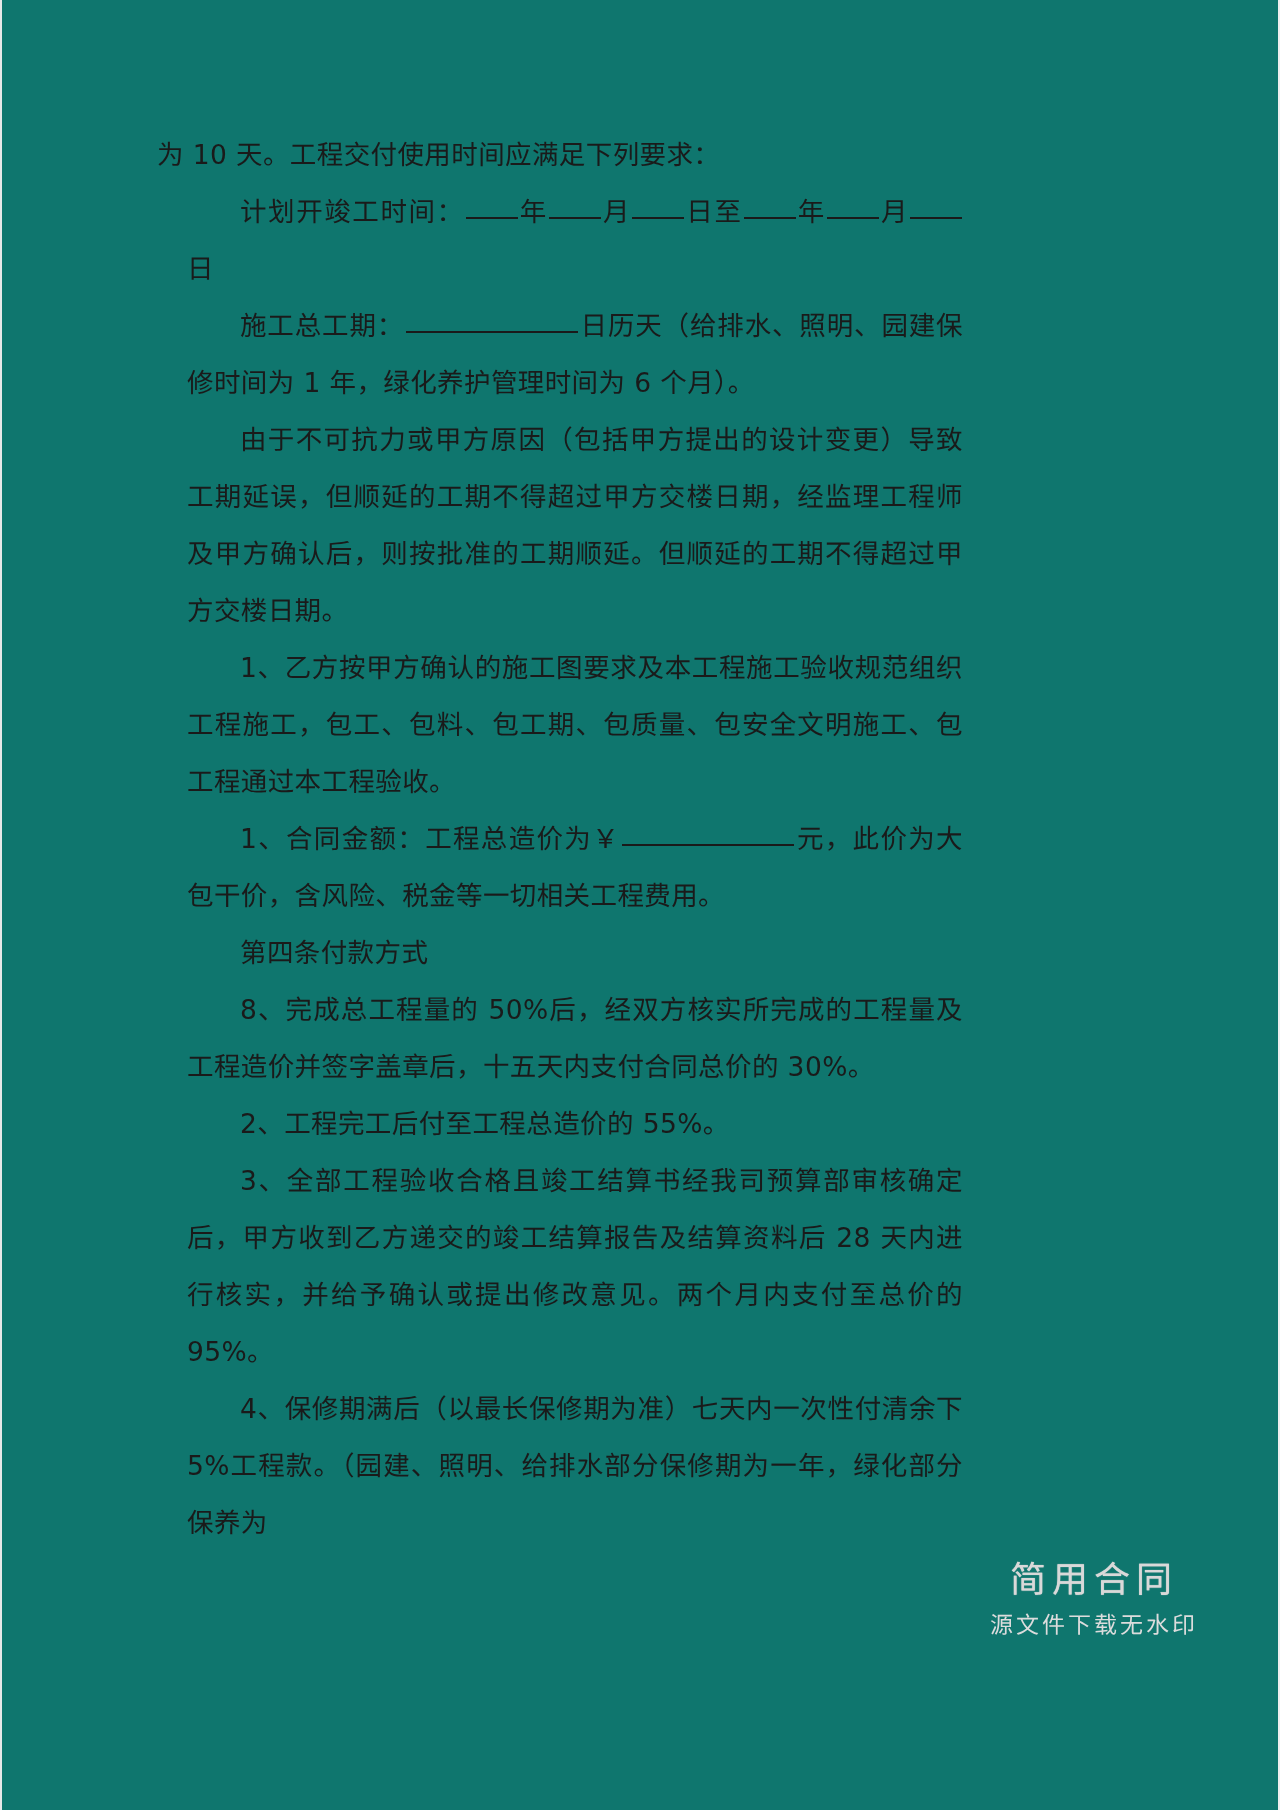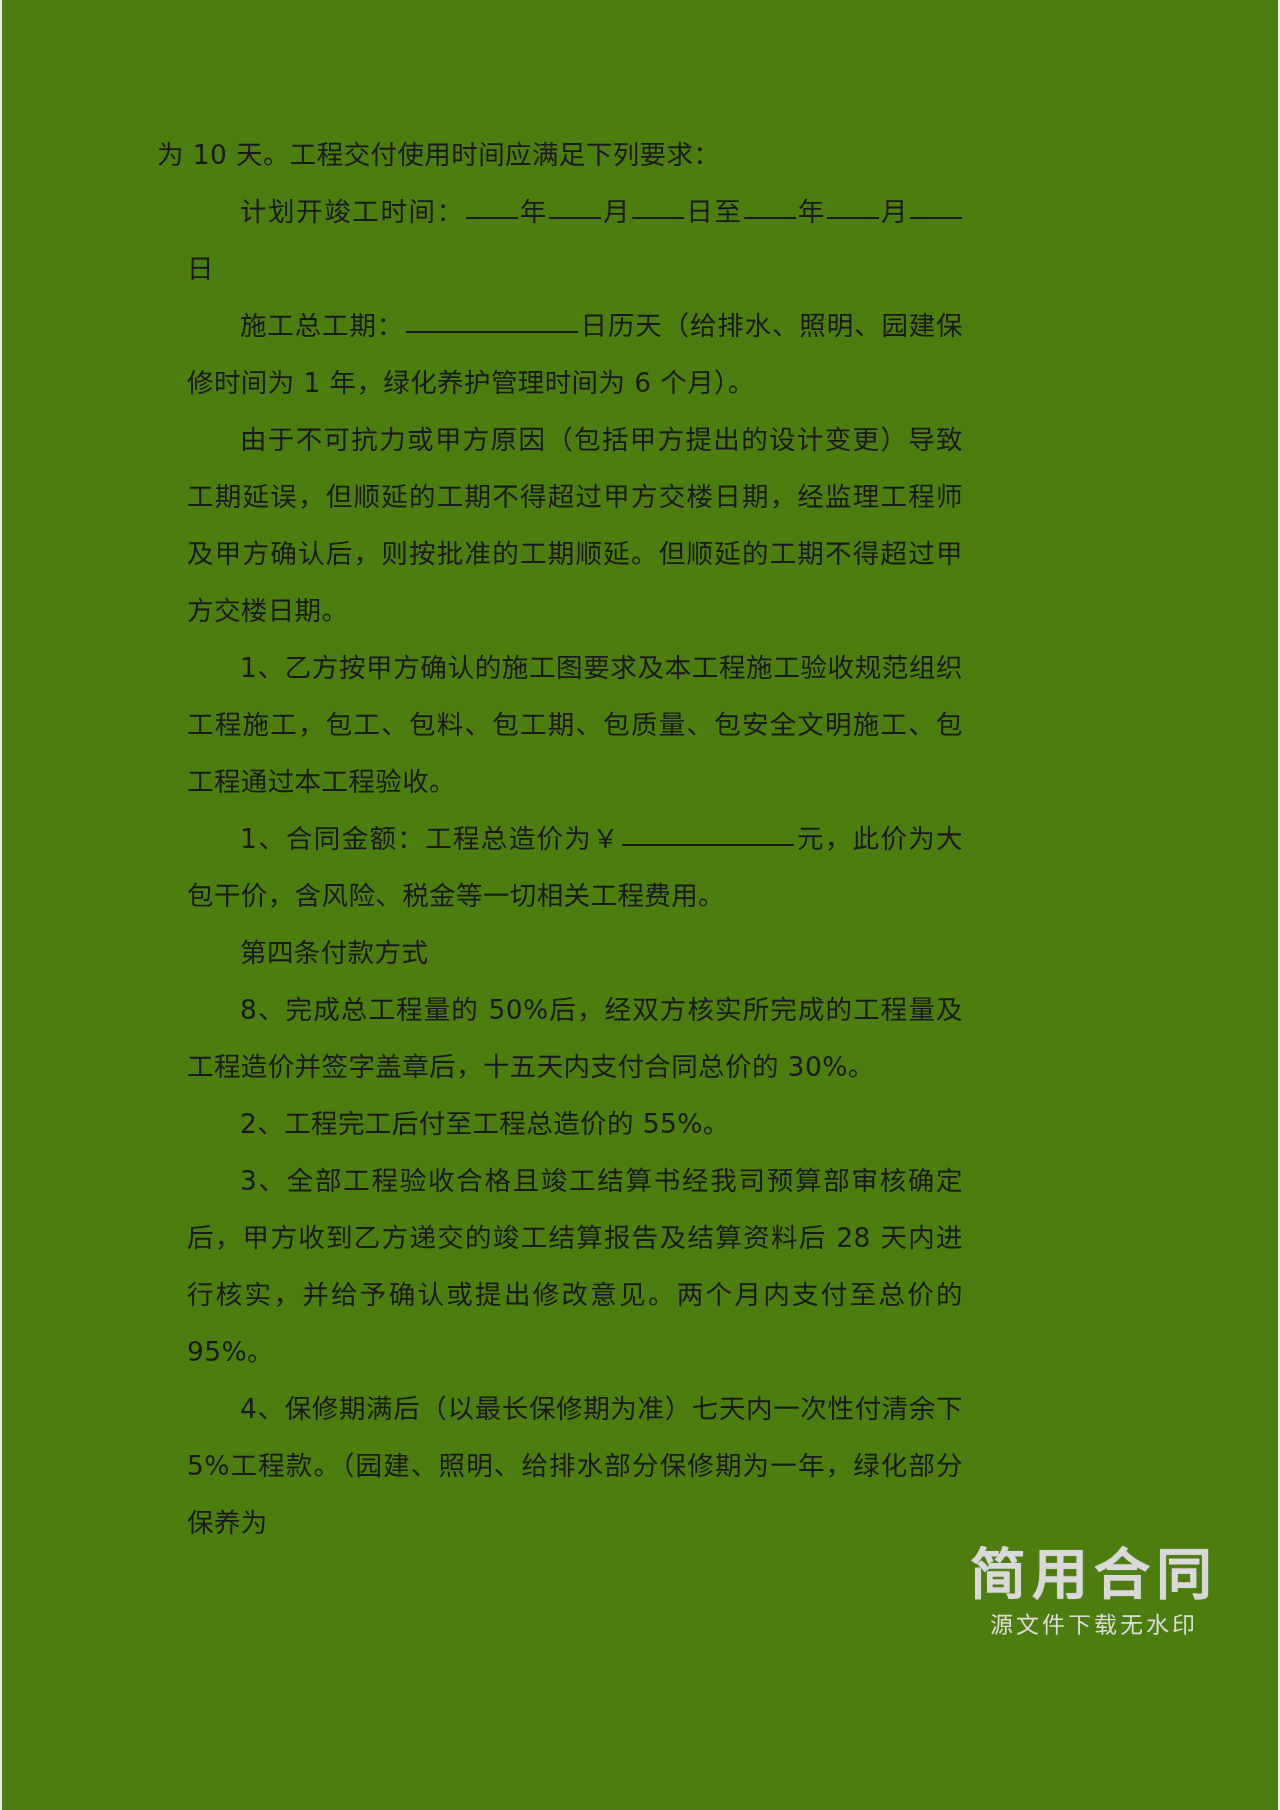--- a/index.html
+++ b/index.html
@@ -9,21 +9,21 @@
     background: #ffffff;
   }
   body {
     font-family: "DejaVu Sans", "Liberation Sans", sans-serif;
   }
   .page {
     position: relative;
     width: 1280px;
     height: 1810px;
     margin: 0 auto;
-    background: #4d7c0f;
+    background: #0f766e;
     overflow: hidden;
   }
   
   .page-edge {
     position: absolute;
     left: 0;
     top: 0;
     width: 1280px;
     height: 1810px;
     box-sizing: border-box;
@@ -71,30 +71,30 @@
   .watermark {
     position: absolute;
     right: 36px;
     bottom: 170px;
     width: 300px;
     text-align: center;
     user-select: none;
     pointer-events: none;
   }
   .wm-main {
-    font-size: 56px;
-    font-weight: 700;
+    font-size: 36px;
+    font-weight: 400;
     letter-spacing: 6px;
     color: #d9d9d9;
     line-height: 1.1;
     font-family: "DejaVu Sans", "Liberation Sans", sans-serif;
     text-shadow: 0 0 1px #cfcfcf;
   }
   .wm-sub {
-    margin-top: 0;
+    margin-top: 6px;
     font-size: 23px;
     letter-spacing: 3px;
     color: #dcdcdc;
     font-family: Liberation Serif, serif;
   }
 </style>
 </head>
 <body>
 
 <div class="page">

